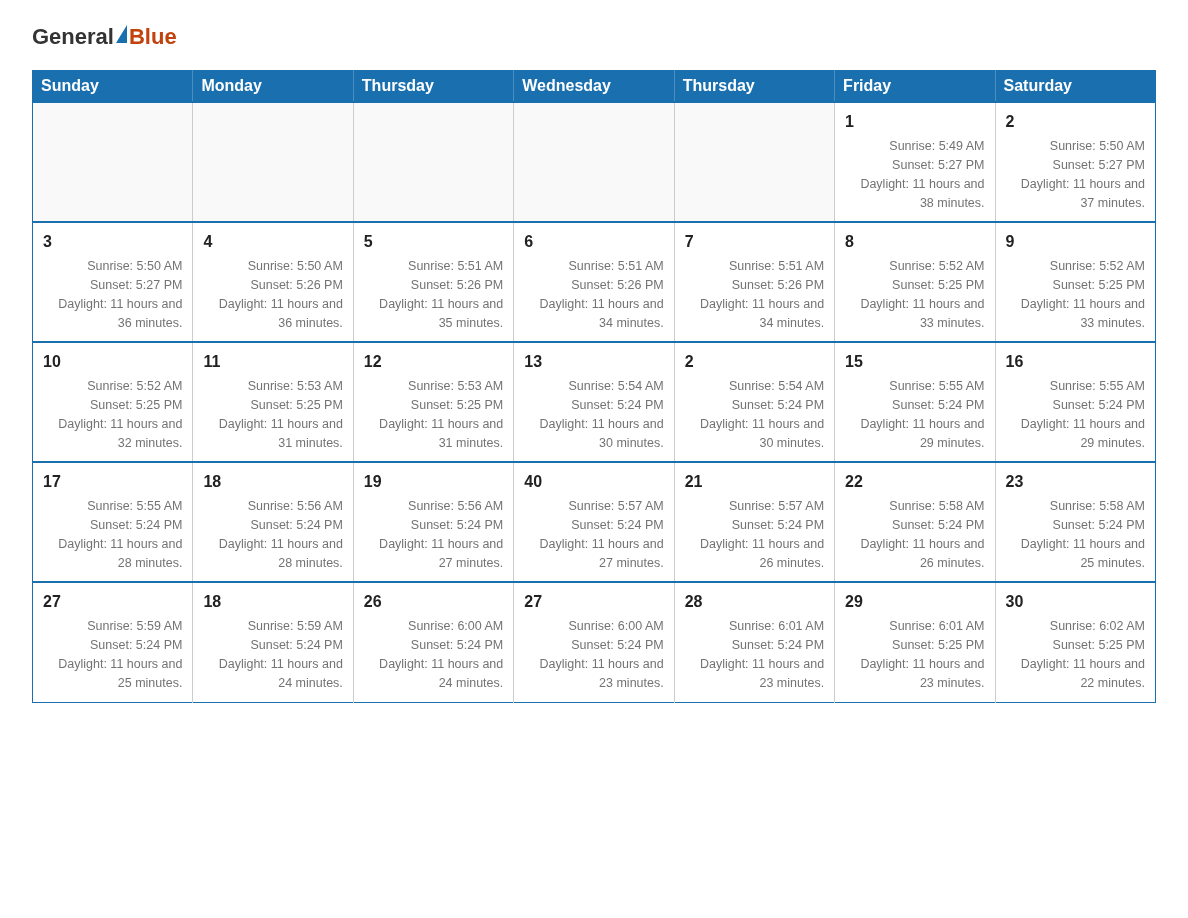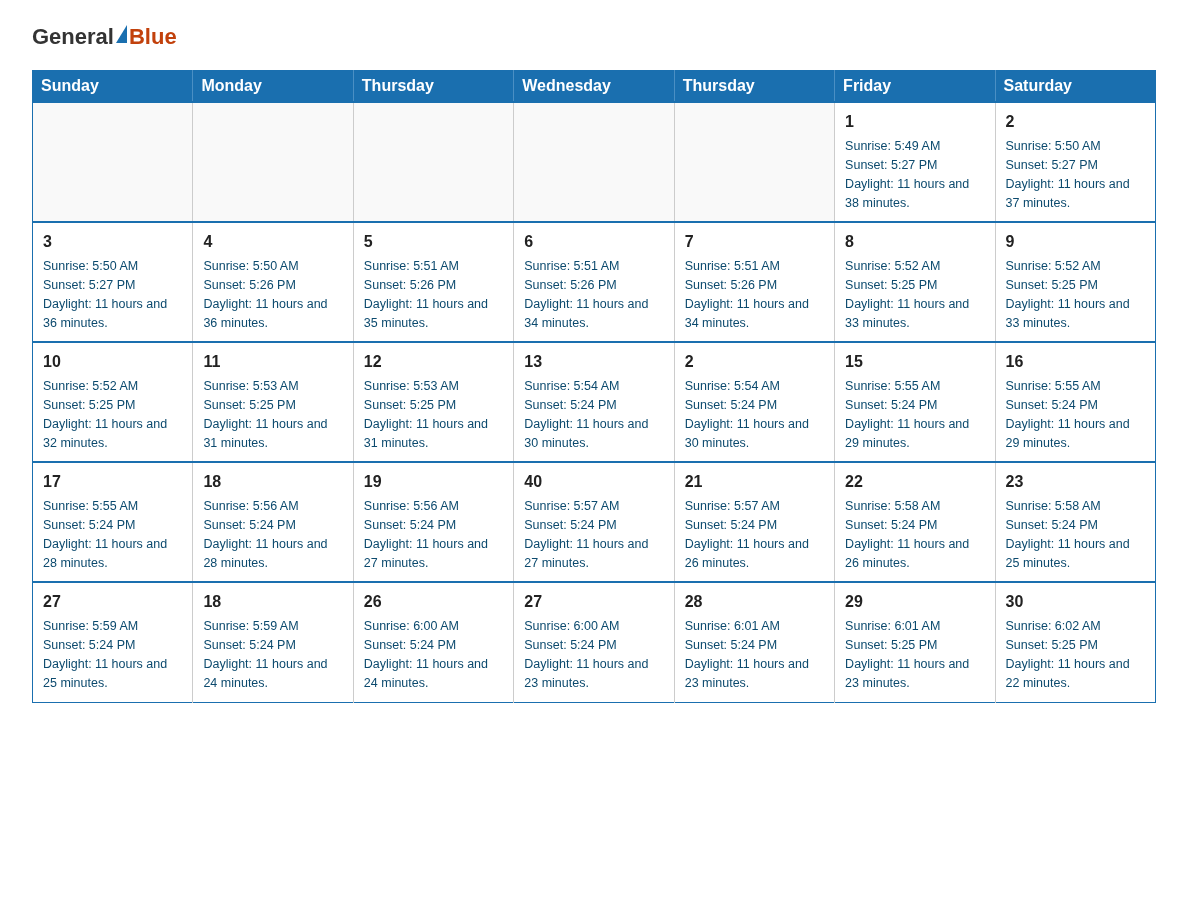--- a/index.html
+++ b/index.html
@@ -100,22 +100,23 @@
     }
     .day-number {
       font-size: 16px;
       font-weight: bold;
       color: #222;
       display: block;
       margin-bottom: 4px;
     }
     .day-info {
       font-size: 12.5px;
-      color: #0c4a6e;
+      color: #737373;
       line-height: 1.5;
+      text-align: right;
     }
     .empty-cell {
       background: #f9f9f9;
     }
   </style>
 </head>
 <body>
 
 <div class="header">
   <div class="logo-wrapper">

